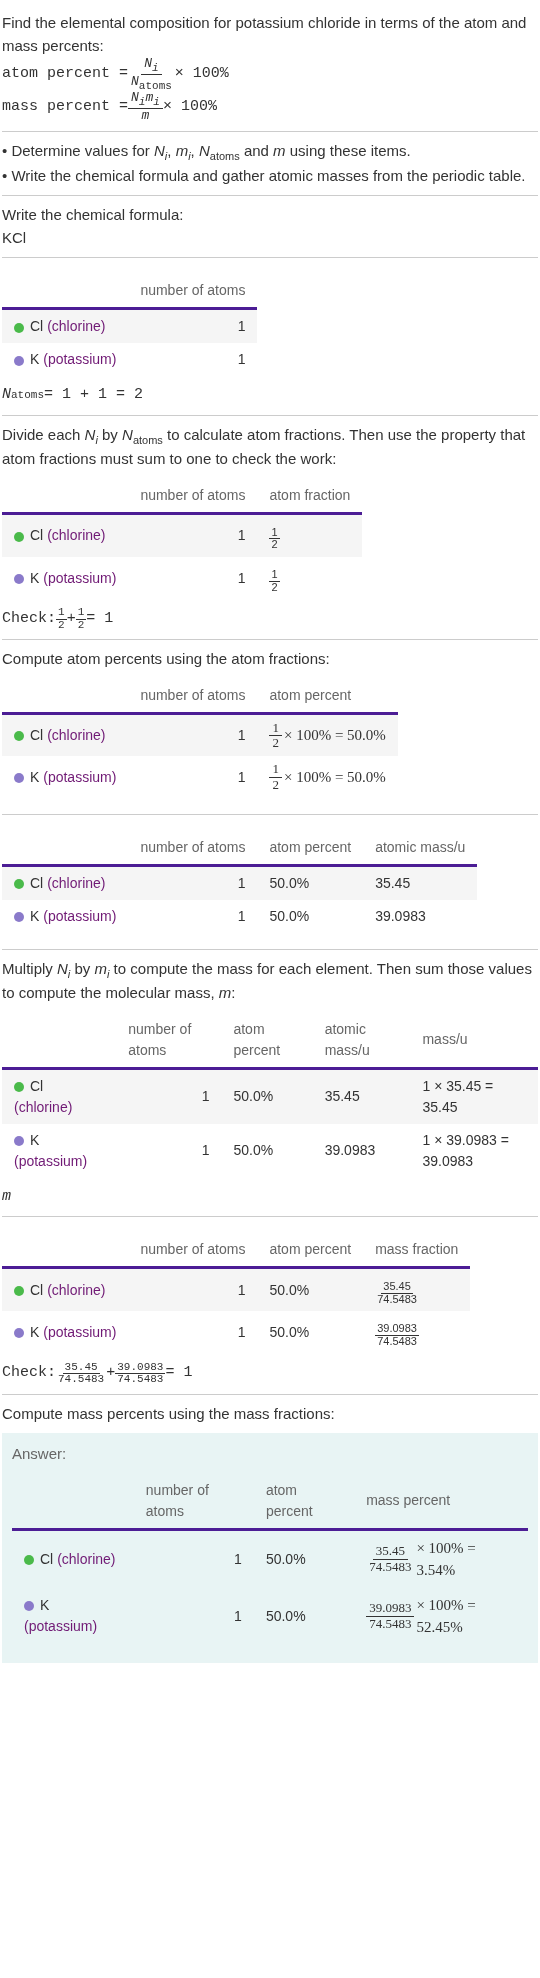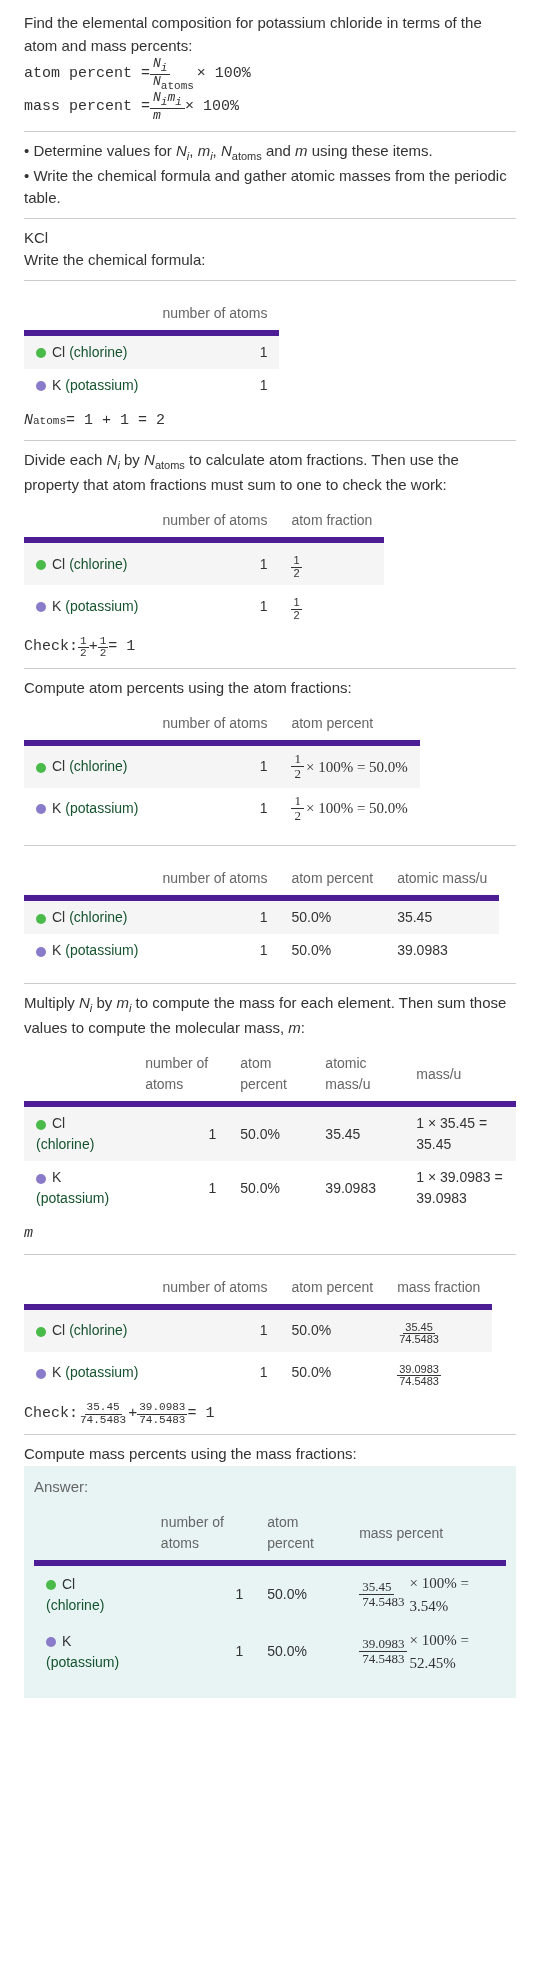--- a/index.html
+++ b/index.html
@@ -1,34 +1,34 @@
 <!DOCTYPE html>
 <html><head>
 <meta charset="utf-8">
 <style>
 body{margin:0;font-family:-apple-system,BlinkMacSystemFont,"Segoe UI",Arial,sans-serif;font-size:15px;color:#333;line-height:1.5;background:#fff;width:540px}
-.content{padding:4px 24px}
+.content{padding:4px 2px}
 .section{border-bottom:1px solid #ccc;padding:8px 0}
 .section:last-child{border-bottom:none}
 .formula{display:flex;align-items:center;gap:0;font-family:Liberation Mono, monospace}
-.frac{display:inline-flex;flex-direction:column;align-items:flex-start;font-size:13px;line-height:1.1}
+.frac{display:inline-flex;flex-direction:column;align-items:center;font-size:13px;line-height:1.1}
 .frac-n{border-bottom:1px solid #333;padding:0 3px}
 .frac-d{padding:0 3px}
 .sub{font-size:11px;vertical-align:sub}
 .italic{font-style:italic}
 table{border-collapse:collapse;margin:8px 0;font-size:14px}
 th,td{padding:6px 12px;text-align:left}
-th{font-weight:normal;color:#666;border-bottom:6px solid #4c1d95}
+th{font-weight:normal;color:#666;border-bottom:3px solid #4c1d95}
 tr.alt{background:#f5f5f5}
 td.num{text-align:right}
 .dot{display:inline-block;width:10px;height:10px;border-radius:50%;margin-right:6px;vertical-align:middle}
 .dot-cl{background:#4aba4a}
 .dot-k{background:#8a7aca}
-.muted{color:#14532d}
-.answer{background:#e8f4f4;padding:10px;}
+.muted{color:#701a75}
+.answer{background:#e8f4f4;padding:10px;margin-top:8px}
 .answer-label{color:#666;margin-bottom:6px}
 .cell-formula{display:flex;align-items:center;gap:2px;font-family:Georgia,serif;font-size:15px}
 .small-frac{display:inline-flex;flex-direction:column;align-items:center;font-size:11px;line-height:1.05}
 .small-frac .frac-n{border-bottom:1px solid #333;padding:0 2px}
 .small-frac .frac-d{padding:0 2px}
 </style>
 </head>
 <body>
 
 <div class="content">
@@ -54,22 +54,22 @@
 </div>
 
 <div class="section">
   <div>
     <span>• Determine values for </span><span class="italic">N</span><span class="sub italic">i</span><span>, </span><span class="italic">m</span><span class="sub italic">i</span><span>, </span><span class="italic">N</span><span class="sub">atoms</span><span> and </span><span class="italic">m</span><span> using these items.</span>
   </div>
   <div>• Write the chemical formula and gather atomic masses from the periodic table.</div>
 </div>
 
 <div class="section">
+  <div>Write the chemical formula:</div>
   <div>KCl</div>
-  <div>Write the chemical formula:</div>
 </div>
 
 <div class="section">
   <table>
     <tbody>
           <tr>
             <th></th>
             <th>number of atoms</th>
           </tr>
     <tr class="alt">

